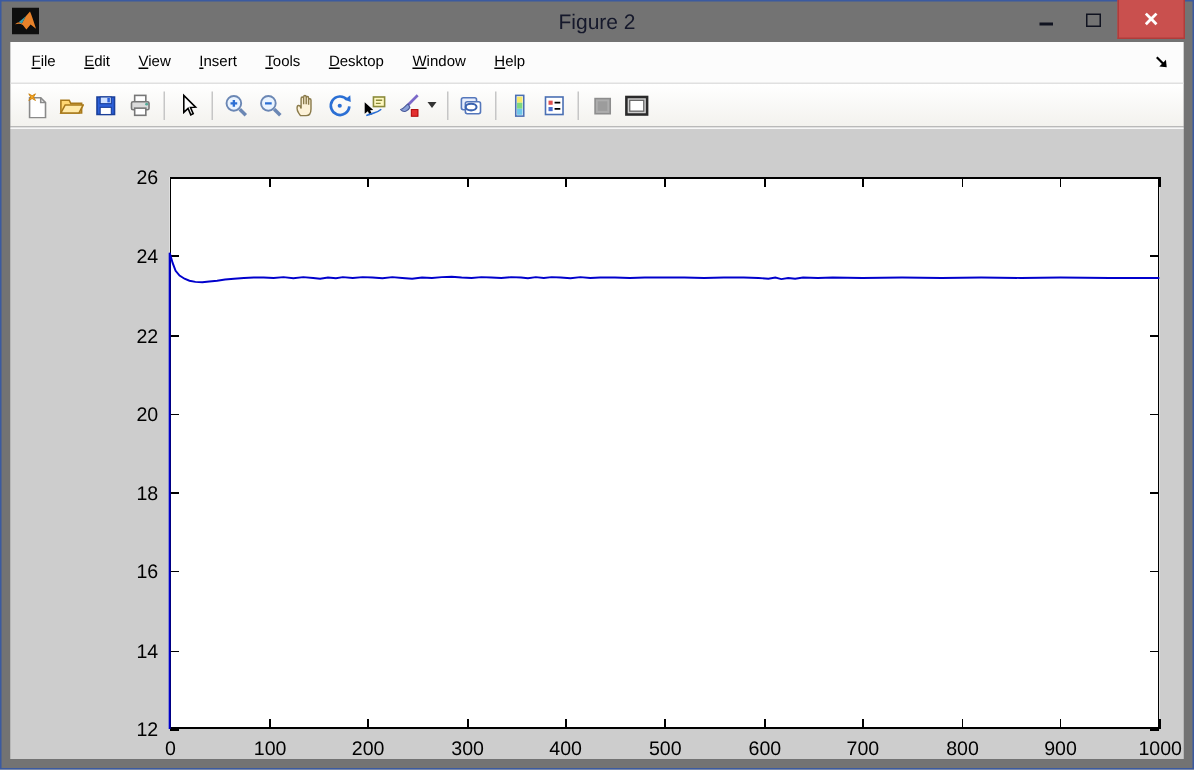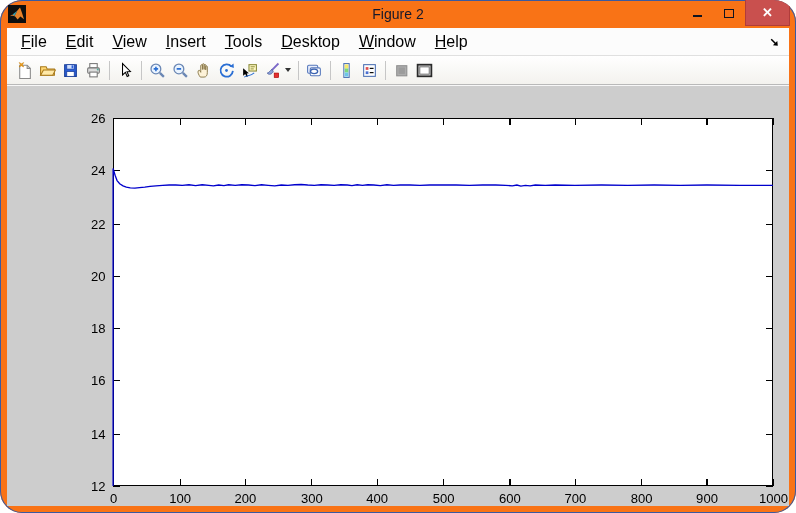--- a/index.html
+++ b/index.html
@@ -1,23 +1,22 @@
 <!DOCTYPE html>
 <html><head>
 <meta charset="utf-8">
 <style>
   * { margin:0; padding:0; box-sizing:border-box; }
   html,body { width:796px; height:513px; font-family:"Liberation Sans", sans-serif; }
 
   .window {
     position:relative; width:796px; height:513px;
-    background:#f97316;
+    background:#737373;
     box-shadow: inset 0 0 0 1px #3b5aa0;
     overflow:hidden;
-    border-radius:22px;
   }
 
   
   .titlebar {
     position:relative; height:28px; display:flex; align-items:center;
   }
   .titlebar .app-icon { width:18px; height:18px; margin-left:8px; flex:0 0 auto; }
   .titlebar .title {
     position:absolute; left:0; right:0; text-align:center;
     font-size:14px; color:#15182b; pointer-events:none;
@@ -40,21 +39,21 @@
   .client {
     position:absolute; left:7px; right:7px; top:28px; bottom:7px;
     background:#cdcdcd; display:flex; flex-direction:column;
   }
 
   .menubar {
     height:28px; background:#fcfcfc; display:flex; align-items:center;
     border-bottom:1px solid #e0e0e0; position:relative;
   }
   .menu-item {
-    font-size:16px; color:#000; padding:4px 7px; margin-left:5px; cursor:default;
+    font-size:10px; color:#000; padding:4px 7px; margin-left:5px; cursor:default;
   }
   .menu-item:first-child { margin-left:7px; }
   .menu-item u { text-decoration:underline; }
   .dock-arrow { position:absolute; right:8px; top:7px; width:13px; height:13px; }
 
   .toolbar {
     height:29px; background:linear-gradient(#ffffff,#f3f2ee);
     border-bottom:1px solid #b9b9b9;
     display:flex; align-items:center; padding-left:6px;
   }

